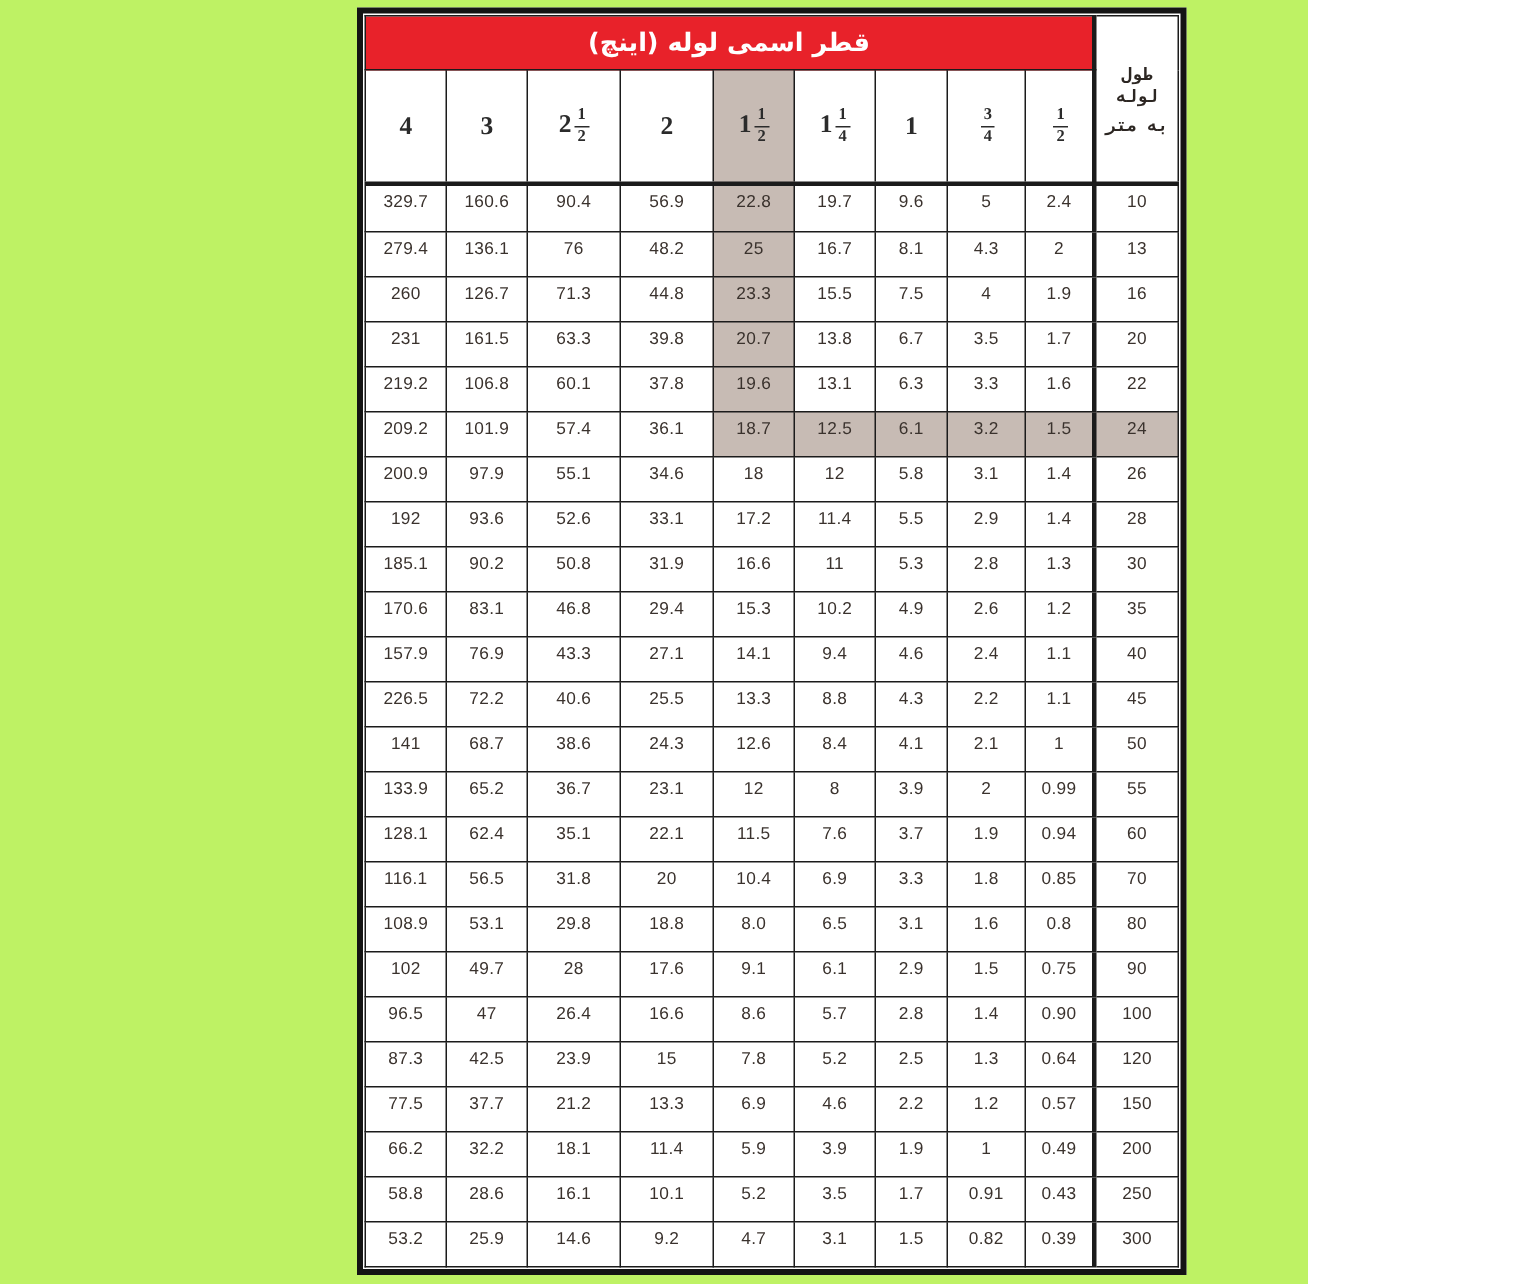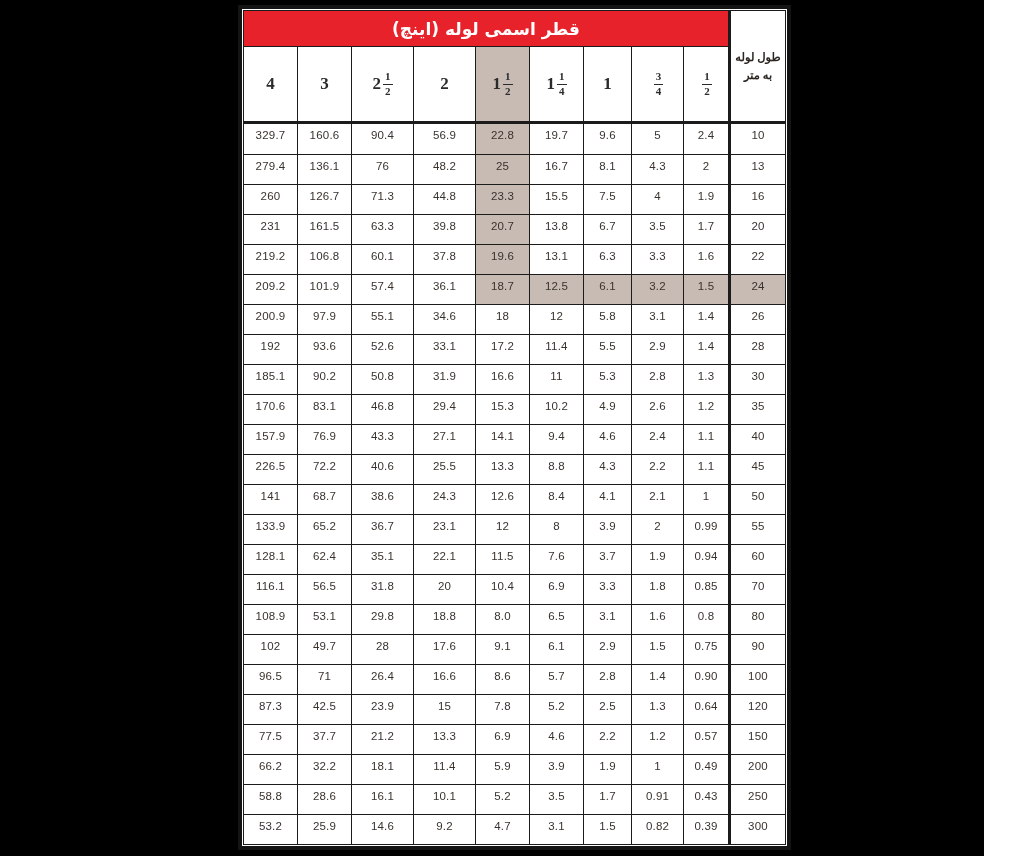--- a/index.html
+++ b/index.html
@@ -4,40 +4,40 @@
 <style>
   * { margin:0; padding:0; box-sizing:border-box; }
   :root {
     --banner-red:#e8222a;
     --hl:#c7bbb4;
     --line:#1b1b1b;
     --num:#3a322d;
   }
   body { background:#ffffff; font-family:"Liberation Sans", sans-serif; }
   .page {
-    position:relative; width:984px; height:856px; background:#000000; overflow:hidden;
+    position:relative; width:872px; height:856px; background:#bef264; overflow:hidden;
   }
   .table-wrap {
     position:absolute; left:238px; top:5px; width:553px; height:845px;
     border:4px solid #141414; background:#ffffff; padding:1px;
   }
   table {
     width:100%; height:100%; border-collapse:collapse; table-layout:fixed;
   }
   th, td { border:1.6px solid var(--line); text-align:center; }
   
   th.banner {
     height:36px; background:var(--banner-red);
     color:#ffffff; font-family:"DejaVu Sans", sans-serif;
     font-size:17px; font-weight:bold; vertical-align:middle;
   }
   
   th.len-head, td.len { border-left:3.2px solid var(--line); }
   th.len-head {
-    background:#ffffff; font-family:Liberation Serif, serif;
+    background:#ffffff; font-family:Liberation Mono, monospace;
     font-size:11.5px; font-weight:bold; color:#2c2622; vertical-align:middle;
   }
   th.len-head .lh-line { display:block; }
   th.len-head .lh-line + .lh-line { margin-top:4px; }
   
   tr.col-head-row th {
     height:76px; vertical-align:middle;
     font-family:"Liberation Serif", serif; font-size:17px; color:#2b2b2b;
     border-bottom:3.2px solid var(--line);
   }
@@ -308,21 +308,21 @@
             <td>17.6</td>
             <td>9.1</td>
             <td>6.1</td>
             <td>2.9</td>
             <td>1.5</td>
             <td>0.75</td>
             <td class="len">90</td>
           </tr>
           <tr>
             <td>96.5</td>
-            <td>71</td>
+            <td>47</td>
             <td>26.4</td>
             <td>16.6</td>
             <td>8.6</td>
             <td>5.7</td>
             <td>2.8</td>
             <td>1.4</td>
             <td>0.90</td>
             <td class="len">100</td>
           </tr>
           <tr>

